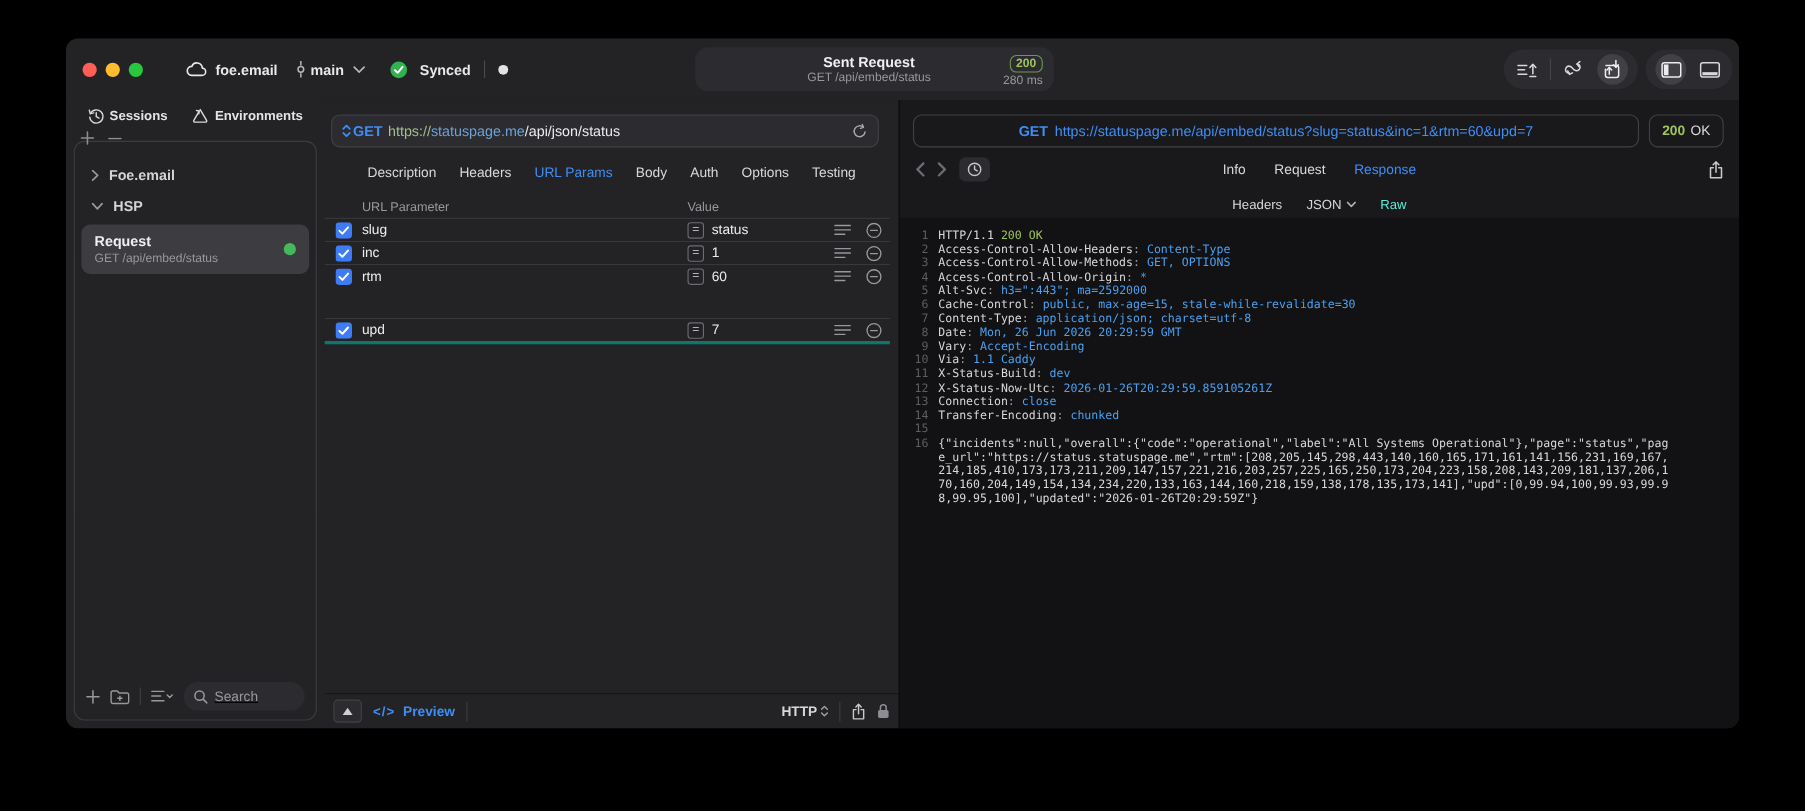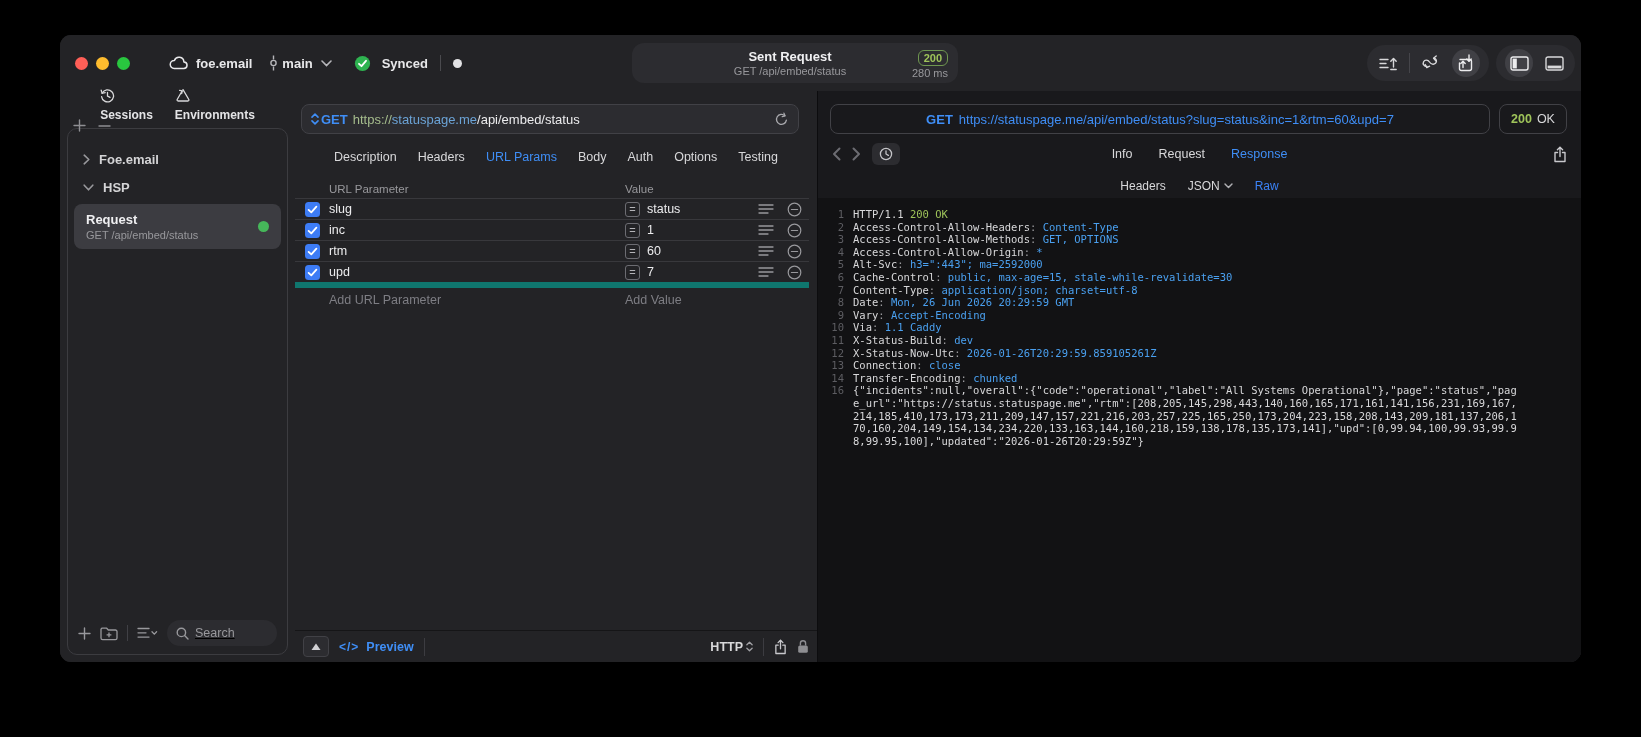--- a/index.html
+++ b/index.html
@@ -28,21 +28,21 @@
   .tb-ic{display:flex;align-items:center;justify-content:center;width:24px;height:24px;}
   .tb-ic.on{background:#404045;border-radius:50%;width:28px;height:28px;}
   .tb-gsep{width:1px;height:20px;background:#45454a;}
 
   
   .main{display:flex;height:571px;}
 
   
   .sidebar{width:235px;display:flex;flex-direction:column;position:relative;padding:0 7px 7px 7px;box-sizing:border-box;background:#232326;}
   .sb-tabs{height:28px;display:flex;justify-content:center;align-items:center;gap:22px;color:#e4e4e6;font-size:12px;font-weight:600;}
-  .sb-tab{display:flex;gap:5px;flex-direction:column;}
+  .sb-tab{display:flex;gap:5px;}
   .sb-pm{position:absolute;top:28px;left:13px;display:flex;gap:12px;z-index:2;}
   .sb-box{flex:1;margin-top:9px;border:1px solid #3c3c40;border-radius:10px;display:flex;flex-direction:column;overflow:hidden;}
   .tree{padding-top:16px;}
   .tree-row{display:flex;align-items:center;gap:9px;height:28px;padding:0 15px;color:#d4d4d6;font-size:13px;font-weight:600;}
   .req-card{margin:3px 6px;background:#3c3c41;border-radius:8px;padding:8px 12px;display:flex;align-items:center;}
   .req-card .txt{flex:1;}
   .req-title{font-size:13px;font-weight:700;color:#f0f0f2;}
   .req-sub{font-size:11px;color:#98989c;margin-top:2px;}
   .green-dot{width:11px;height:11px;border-radius:50%;background:#46b75a;}
   .sb-spacer{flex:1;}
@@ -57,21 +57,21 @@
            display:flex;align-items:center;padding:0 9px;gap:5px;font-size:13px;}
   .method{color:#3f8ef6;font-weight:700;display:flex;align-items:center;gap:2px;}
   .url-text{flex:1;white-space:nowrap;overflow:hidden;}
   .u-scheme{color:#a6bd8d;} .u-host{color:#6ba3d6;} .u-path{color:#ececee;}
   .req-tabs{height:46px;display:flex;justify-content:center;align-items:center;gap:21px;font-size:12.5px;color:#d8d8da;}
   .tab{cursor:default;} .tab.active{color:#3f8ef6;}
   .params{margin:0 8px 0 0;}
   .prow,.phead,.paddrow{display:grid;grid-template-columns:34px 296px 1fr 26px 30px;align-items:center;height:20px;}
   .phead{height:18px;color:#98989c;font-size:11.5px;}
   .prow{border-top:1px solid #38383c;font-size:12.5px;color:#ececee;}
-  .prow.last{border-bottom:6px solid #0f766e;}
+  .prow.last{border-bottom:3px solid #0f766e;margin-top:28px;}
   .pcheck{display:flex;justify-content:center;align-items:center;}
   .pval{display:flex;align-items:center;gap:7px;}
   .eqbox{width:15px;height:15px;border:1px solid #6c6c72;border-radius:3px;color:#b4b4b8;font-size:11px;
          display:flex;align-items:center;justify-content:center;box-sizing:border-box;}
   .pham,.pminus{display:flex;align-items:center;justify-content:center;}
   .paddrow{height:24px;color:#7e7e84;font-size:12.5px;}
   .req-footer{margin-top:auto;height:31px;border-top:1px solid #151517;display:flex;align-items:center;gap:10px;padding:0 8px;}
   .upbox{width:24px;height:19px;background:#2c2c30;border:1px solid #414146;border-radius:4px;display:flex;align-items:center;justify-content:center;}
   .preview{display:flex;align-items:center;gap:7px;color:#3f8ef6;font-size:12.5px;font-weight:600;}
   .codeglyph{font-weight:700;font-size:12px;letter-spacing:1px;}
@@ -87,21 +87,21 @@
   .resp-url .m{font-weight:700;}
   .resp-status{width:66px;height:28px;border:1px solid #414146;border-radius:8px;display:flex;align-items:center;justify-content:center;
                gap:5px;font-size:12.5px;}
   .st-code{color:#9fc45a;font-weight:700;} .st-text{color:#d8d8da;}
   .resp-nav{height:40px;display:flex;align-items:center;padding:0 14px;position:relative;}
   .nav-left{display:flex;align-items:center;gap:11px;}
   .clock-btn{width:28px;height:22px;background:#2c2c30;border-radius:6px;display:flex;align-items:center;justify-content:center;}
   .resp-tabs{position:absolute;left:0;right:0;display:flex;justify-content:center;gap:26px;font-size:12.5px;color:#d8d8da;}
   .nav-right{margin-left:auto;}
   .resp-subnav{height:24px;display:flex;justify-content:center;align-items:center;gap:22px;font-size:12px;color:#d8d8da;}
-  .subtab{display:flex;align-items:center;gap:4px;} .subtab.active{color:#3b82f6;}
+  .subtab{display:flex;align-items:center;gap:4px;} .subtab.active{color:#5eead4;}
   .resp-body{flex:1;background:#121214;padding:10px 0 0 4px;font-family:"DejaVu Sans Mono",monospace;
              font-size:10.5px;line-height:12.6px;overflow:hidden;}
   .bline{display:flex;min-height:12.6px;}
   .lnum{width:22px;text-align:right;color:#5d5d62;flex-shrink:0;user-select:none;}
   .lcontent{margin-left:9px;white-space:pre-wrap;word-break:break-all;max-width:670px;color:#d8d8da;}
   .seg-plain{color:#d8d8da;} .seg-blue{color:#4aa0f0;} .seg-green{color:#9fc45a;} .seg-dim{color:#9a9a9e;}
 
   svg{display:block;}
 </style>
 </head>
@@ -313,21 +313,21 @@
 
     <div class="reqpane">
       <div class="url-bar">
         <span class="method">
           <svg width="8" height="12" viewBox="0 0 8 12" fill="none" stroke="#3f8ef6" stroke-width="1.6" stroke-linecap="round" stroke-linejoin="round">
               <polyline points="1,4.1 4,1.2 7,4.1"></polyline>
               <polyline points="1,7.9 4,10.8 7,7.9"></polyline>
             </svg>
           <span>GET</span>
         </span>
-        <span class="url-text"><span class="u-scheme">https://</span><span class="u-host">statuspage.me</span><span class="u-path">/api/embed/status</span></span>
+        <span class="url-text"><span class="u-scheme">https://</span><span class="u-host">statuspage.me</span><span class="u-path">/api/json/status</span></span>
         <span>
           <svg width="15" height="15" viewBox="0 0 16 16" fill="none" stroke="#a8a8ac" stroke-width="1.4" stroke-linecap="round" stroke-linejoin="round">
               <path d="M13.2 8.6A5.3 5.3 0 1 1 11.6 4"></path>
               <polyline points="10.6,1.2 11.7,4.1 8.8,5"></polyline>
             </svg>
         </span>
       </div>
 
       <div class="req-tabs">
           <span class="tab">Description</span>
@@ -446,27 +446,20 @@
                 </svg>
               </span>
               <span class="pminus">
                 <svg width="15" height="15" viewBox="0 0 15 15" fill="none" stroke="#98989c" stroke-width="1.2" stroke-linecap="round">
                   <circle cx="7.5" cy="7.5" r="6.3"></circle>
                   <line x1="4.4" y1="7.5" x2="10.6" y2="7.5"></line>
                 </svg>
               </span>
             </div>
           </div>
-        <div class="paddrow">
-          <span></span>
-          <span>Add URL Parameter</span>
-          <span>Add Value</span>
-          <span></span>
-            <span></span>
-        </div>
       </div>
 
       <div class="req-footer">
         <span class="upbox">
           <svg width="10" height="8" viewBox="0 0 10 8">
               <polygon points="5,0.5 9.5,7 0.5,7" fill="#d0d0d4"></polygon>
             </svg>
         </span>
         <span class="preview">
           <span class="codeglyph">&lt;/&gt;</span>
@@ -605,20 +598,24 @@
           </div>
           <div class="bline">
             <span class="lnum">13</span>
             <span class="lcontent"><span class="seg-plain">Connection</span><span class="seg-dim">: </span><span class="seg-blue">close</span></span>
           </div>
           <div class="bline">
             <span class="lnum">14</span>
             <span class="lcontent"><span class="seg-plain">Transfer-Encoding</span><span class="seg-dim">: </span><span class="seg-blue">chunked</span></span>
           </div>
           <div class="bline">
+            <span class="lnum">15</span>
+            <span class="lcontent"></span>
+          </div>
+          <div class="bline">
             <span class="lnum">16</span>
             <span class="lcontent"><span class="seg-plain">{"incidents":null,"overall":{"code":"operational","label":"All Systems Operational"},"page":"status","page_url":"https://status.statuspage.me","rtm":[208,205,145,298,443,140,160,165,171,161,141,156,231,169,167,214,185,410,173,173,211,209,147,157,221,216,203,257,225,165,250,173,204,223,158,208,143,209,181,137,206,170,160,204,149,154,134,234,220,133,163,144,160,218,159,138,178,135,173,141],"upd":[0,99.94,100,99.93,99.98,99.95,100],"updated":"2026-01-26T20:29:59Z"}</span></span>
           </div>
         </div>
     </div>
 
   </div>
 </div>
 
 </body></html>

